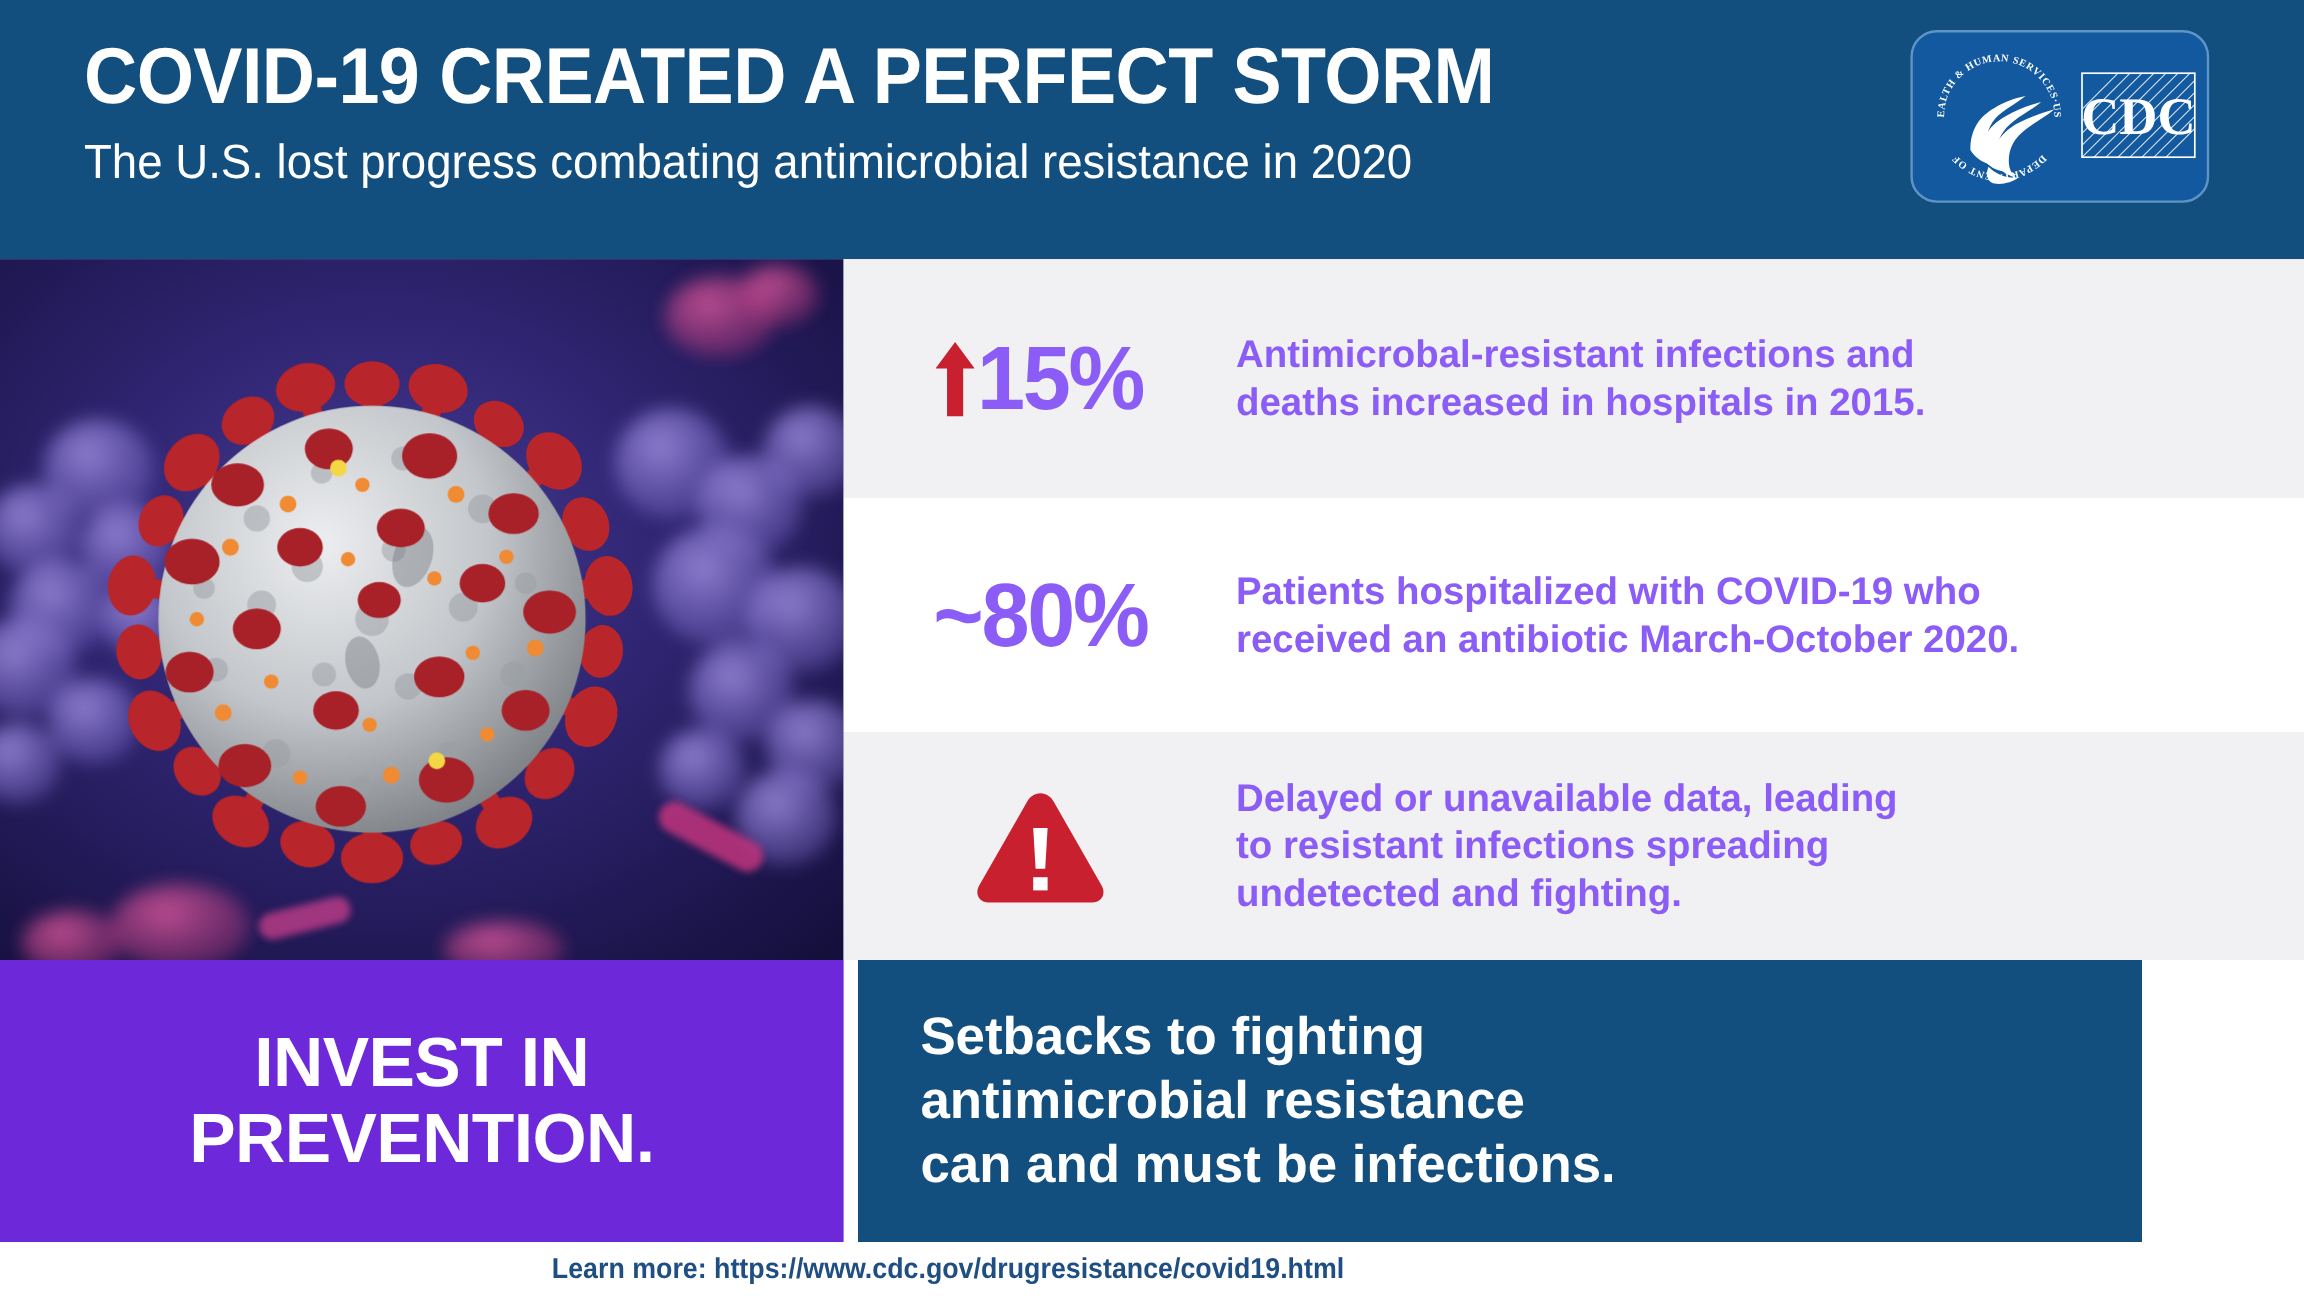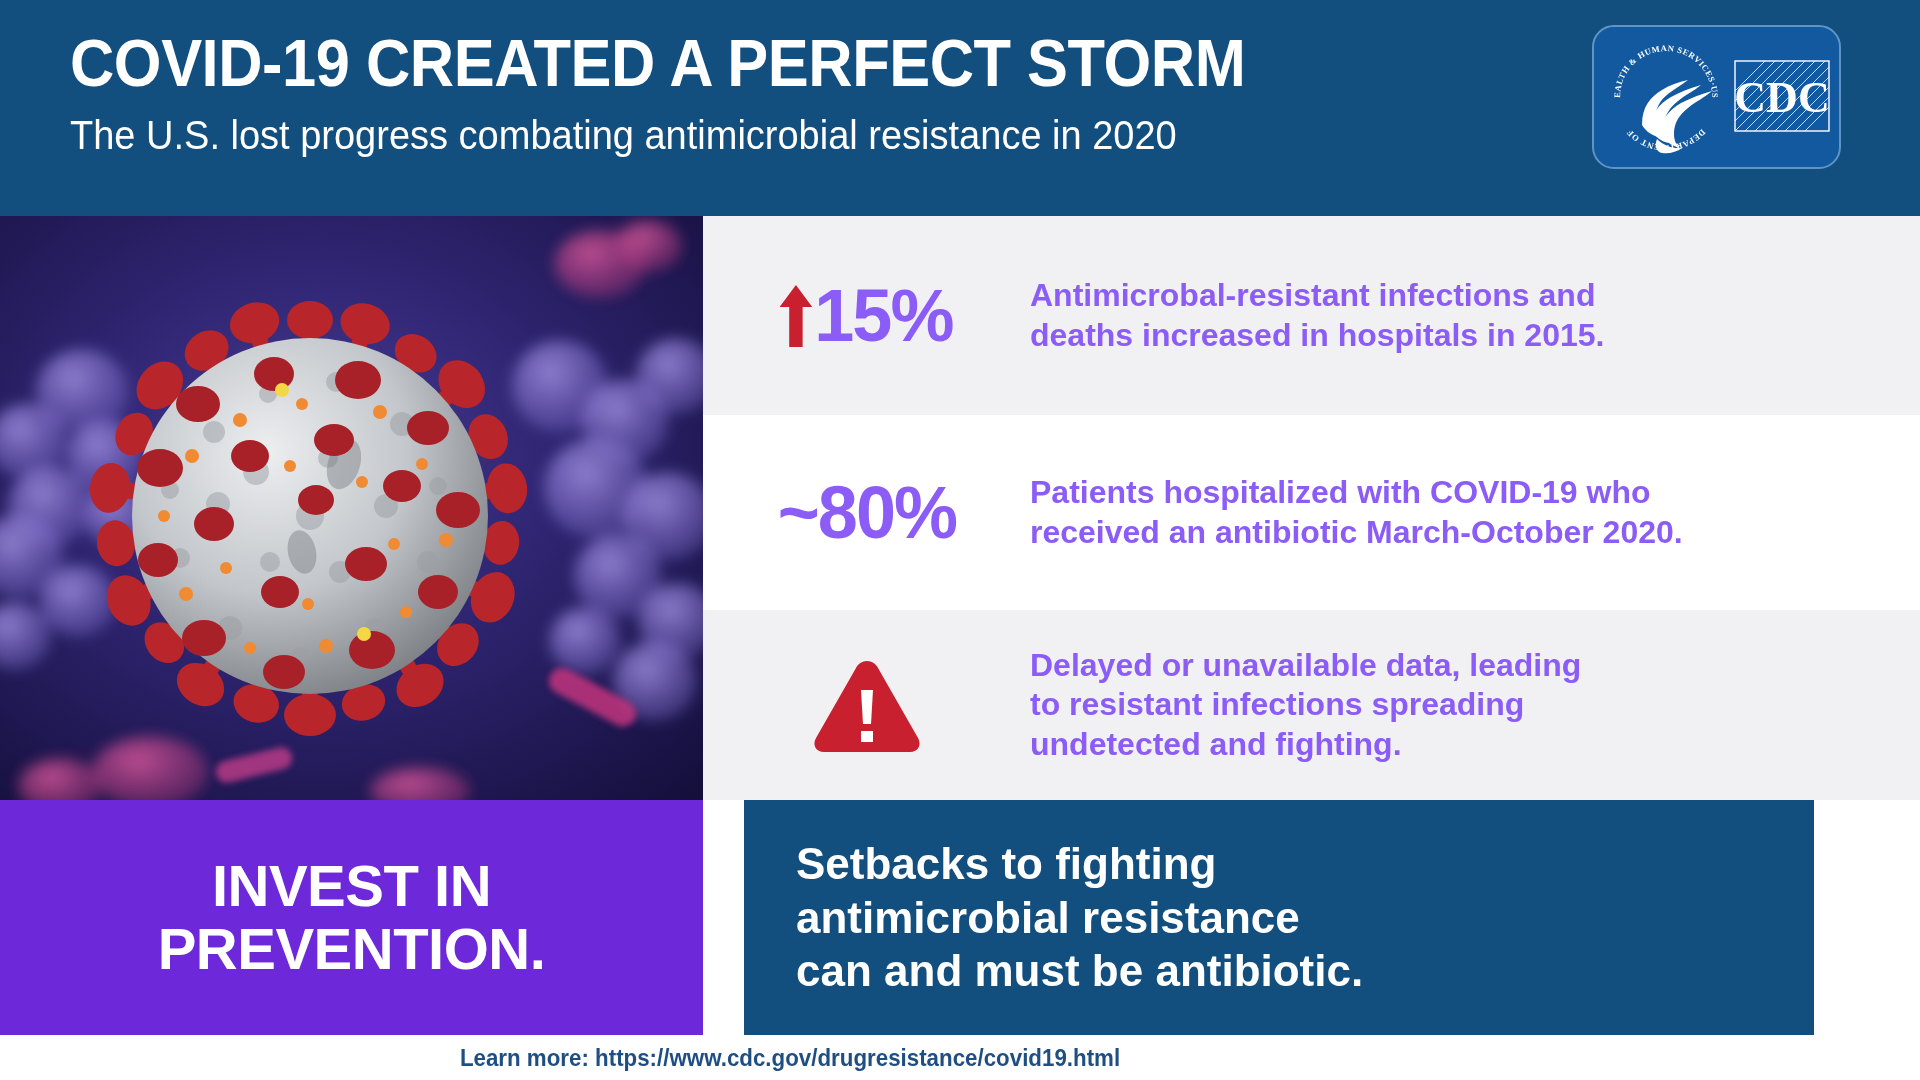--- a/index.html
+++ b/index.html
@@ -83,21 +83,21 @@
     position:absolute;left:0;top:800px;width:703px;height:235px;
     background:#6d28d9;
     display:flex;flex-direction:column;
     align-items:center;justify-content:center;
   }
   .invest-block .line{
     color:#ffffff;font-weight:bold;font-size:58px;
     line-height:1.08;white-space:nowrap;letter-spacing:-0.5px;
   }
   .setback-block{
-    position:absolute;left:744px;top:800px;width:1070px;height:235px;
+    position:absolute;left:715px;top:800px;width:1070px;height:235px;
     background:#124e7e;
     display:flex;flex-direction:column;justify-content:center;
     padding-left:52px;box-sizing:border-box;
   }
   .setback-block .line{
     color:#ffffff;font-weight:bold;font-size:44px;
     line-height:1.22;white-space:nowrap;
   }
 
   
@@ -480,20 +480,20 @@
   </div>
 
   <div class="invest-block">
     <span class="line">INVEST IN</span>
     <span class="line">PREVENTION.</span>
   </div>
 
   <div class="setback-block">
     <span class="line">Setbacks to fighting</span>
     <span class="line">antimicrobial resistance</span>
-    <span class="line">can and must be antibiotic.</span>
+    <span class="line">can and must be infections.</span>
   </div>
 
   <div class="footer">
     <div class="footer-link">Learn more: https://www.cdc.gov/drugresistance/covid19.html</div>
   </div>
 
 </div>
 
 </body></html>

